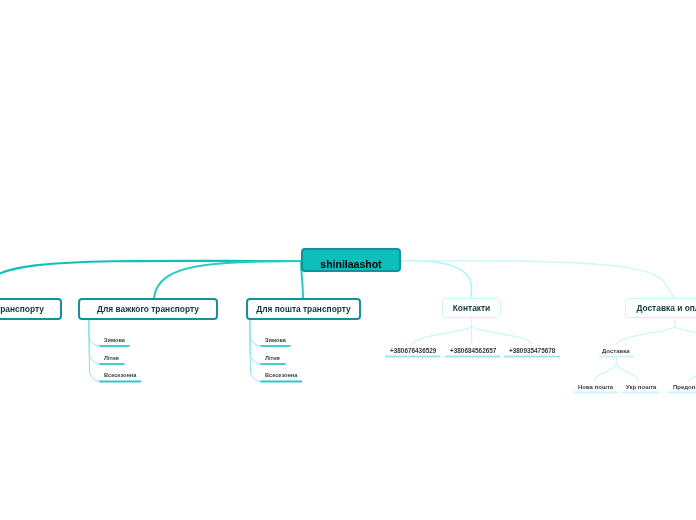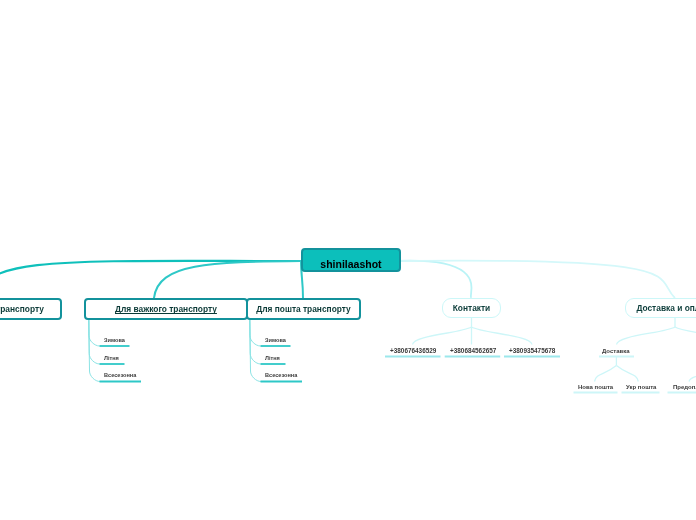--- a/index.html
+++ b/index.html
@@ -3,21 +3,21 @@
 <meta charset="utf-8">
 <title>shinilaashot mind map</title>
 <style>
   html,body{margin:0;padding:0;background:#ffffff;}
   body{width:696px;height:520px;overflow:hidden;font-family:"Liberation Sans",sans-serif;}
   #stage{position:relative;width:696px;height:520px;background:#fff;}
   svg.links{position:absolute;left:0;top:0;width:696px;height:520px;pointer-events:none;}
   .node{position:absolute;box-sizing:border-box;display:flex;align-items:center;justify-content:center;white-space:nowrap;will-change:transform;}
   .root{background:#0cbfbb;border:2px solid #13929c;border-radius:4px;color:#000;font-weight:bold;font-size:10.5px;padding-top:1px;}
   .branch{background:#ffffff;border:2px solid #13929c;border-radius:4px;color:#0b3936;font-weight:bold;font-size:8.4px;padding-top:1px;}
-  .pill{background:#ffffff;border:1.3px solid #ccf7f8;border-radius:9px;color:#0d3d3a;font-weight:bold;font-size:8.4px;padding-top:1px;}
+  .pill{background:#ffffff;border:1.3px solid #ccf7f8;border-radius:4px;color:#0d3d3a;font-weight:bold;font-size:8.4px;padding-top:1px;}
   .leaf{position:absolute;white-space:nowrap;color:#3b3b3b;font-weight:bold;line-height:1;will-change:transform;}
   .leaf.t1{font-size:5.6px;}
   .leaf.t2{font-size:6.4px;}
   .leaf.t3{font-size:6px;}
 </style>
 </head>
 <body>
 
 <div id="stage">
 
@@ -98,21 +98,21 @@
     </g>
   </svg>
 
   <div class="node root" style="left:301px;top:248px;width:100px;height:24px;align-items:flex-end;">
     <span>shinilaashot</span>
   </div>
 
   <div class="node branch" style="left:-84px;top:298px;width:146px;height:21.5px;">
     <span>Для легкового транспорту</span>
   </div>
-  <div class="node branch" style="left:84px;top:298px;width:164px;height:21.5px;text-decoration:underline;">
+  <div class="node branch" style="left:78px;top:298px;width:140px;height:21.5px;">
     <span>Для важкого транспорту</span>
   </div>
   <div class="node branch" style="left:246px;top:298px;width:115px;height:21.5px;">
     <span>Для пошта транспорту</span>
   </div>
   <div class="node pill" style="left:442px;top:298px;width:59px;height:19.5px;">
     <span>Контакти</span>
   </div>
   <div class="node pill" style="left:625px;top:298px;width:100px;height:19.5px;">
     <span>Доставка и оплата</span>

